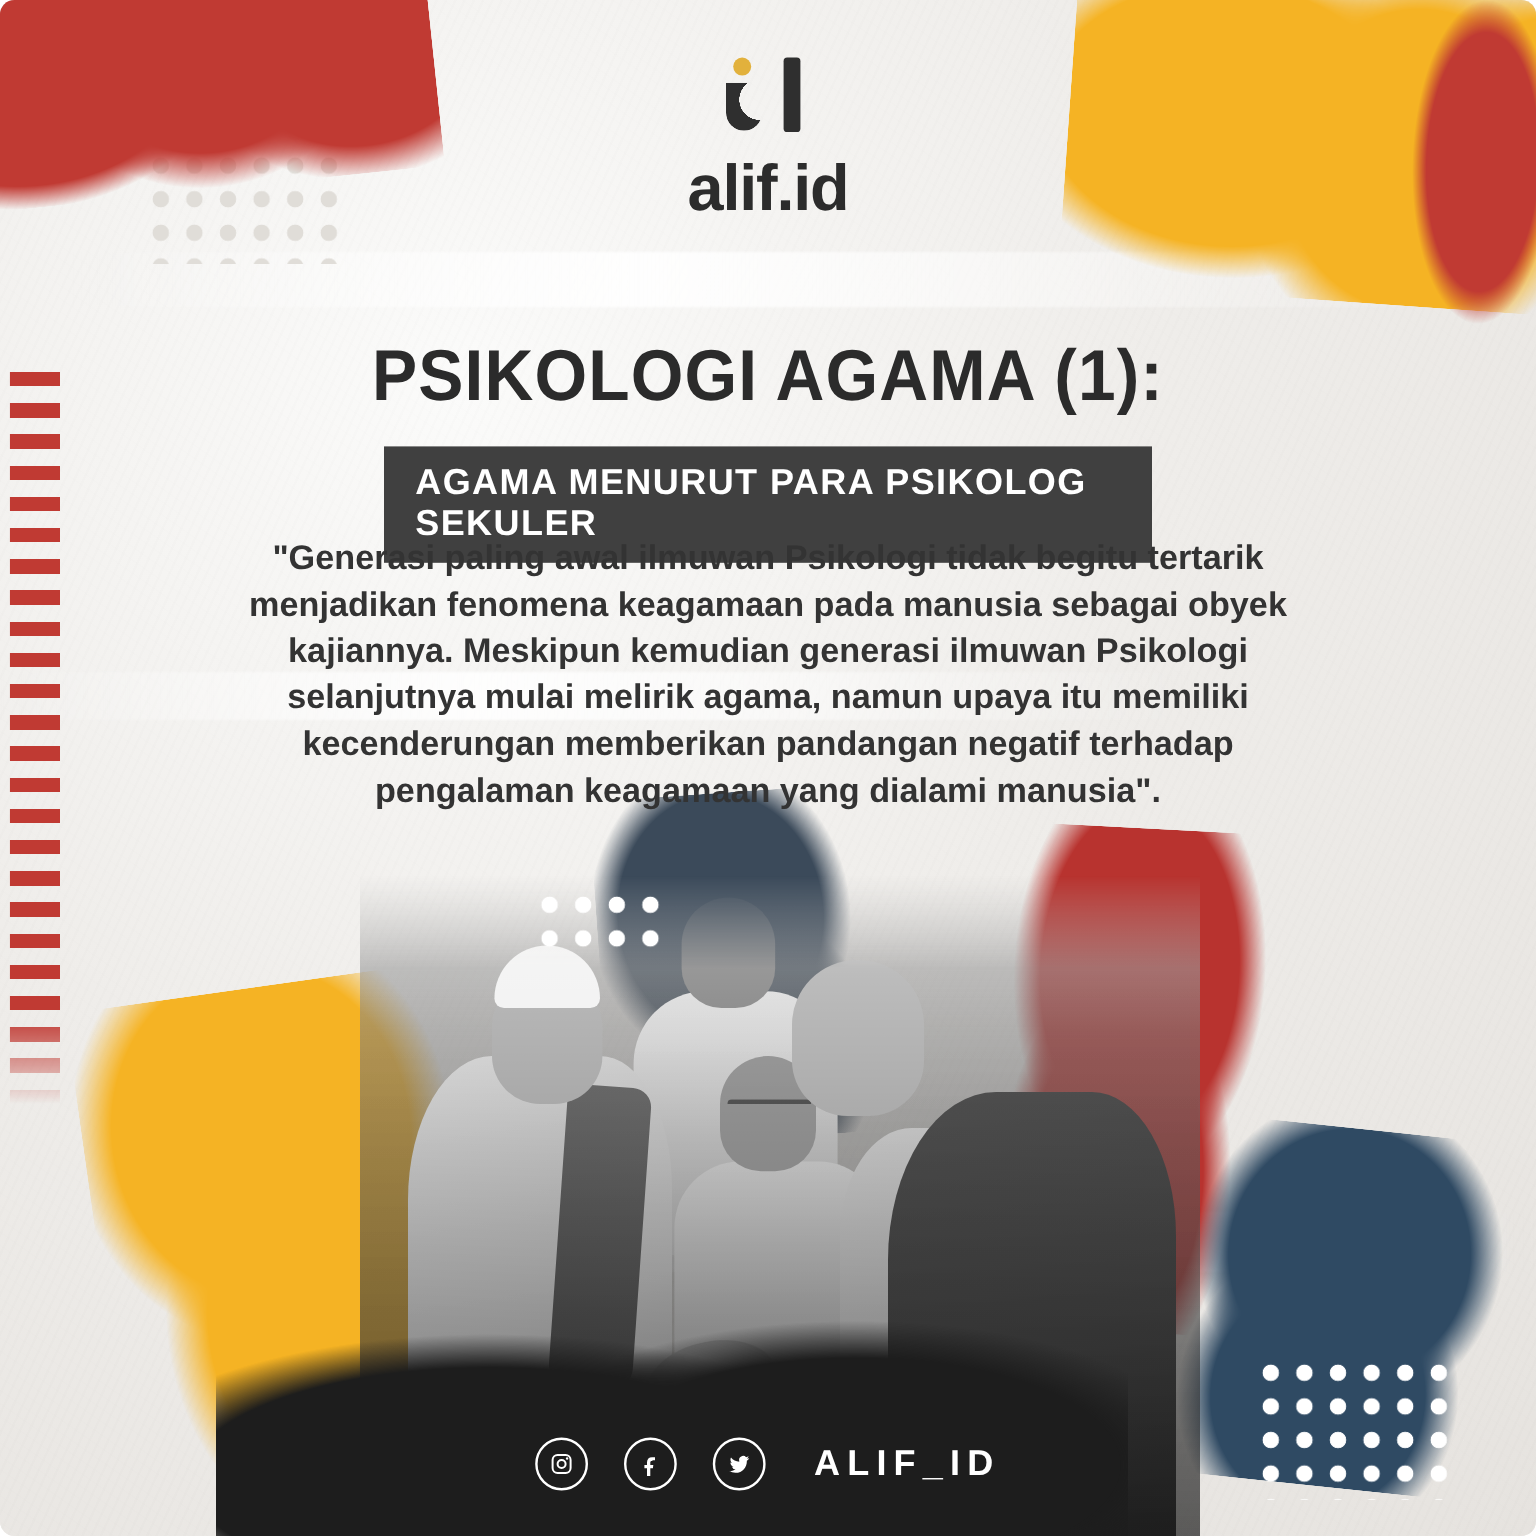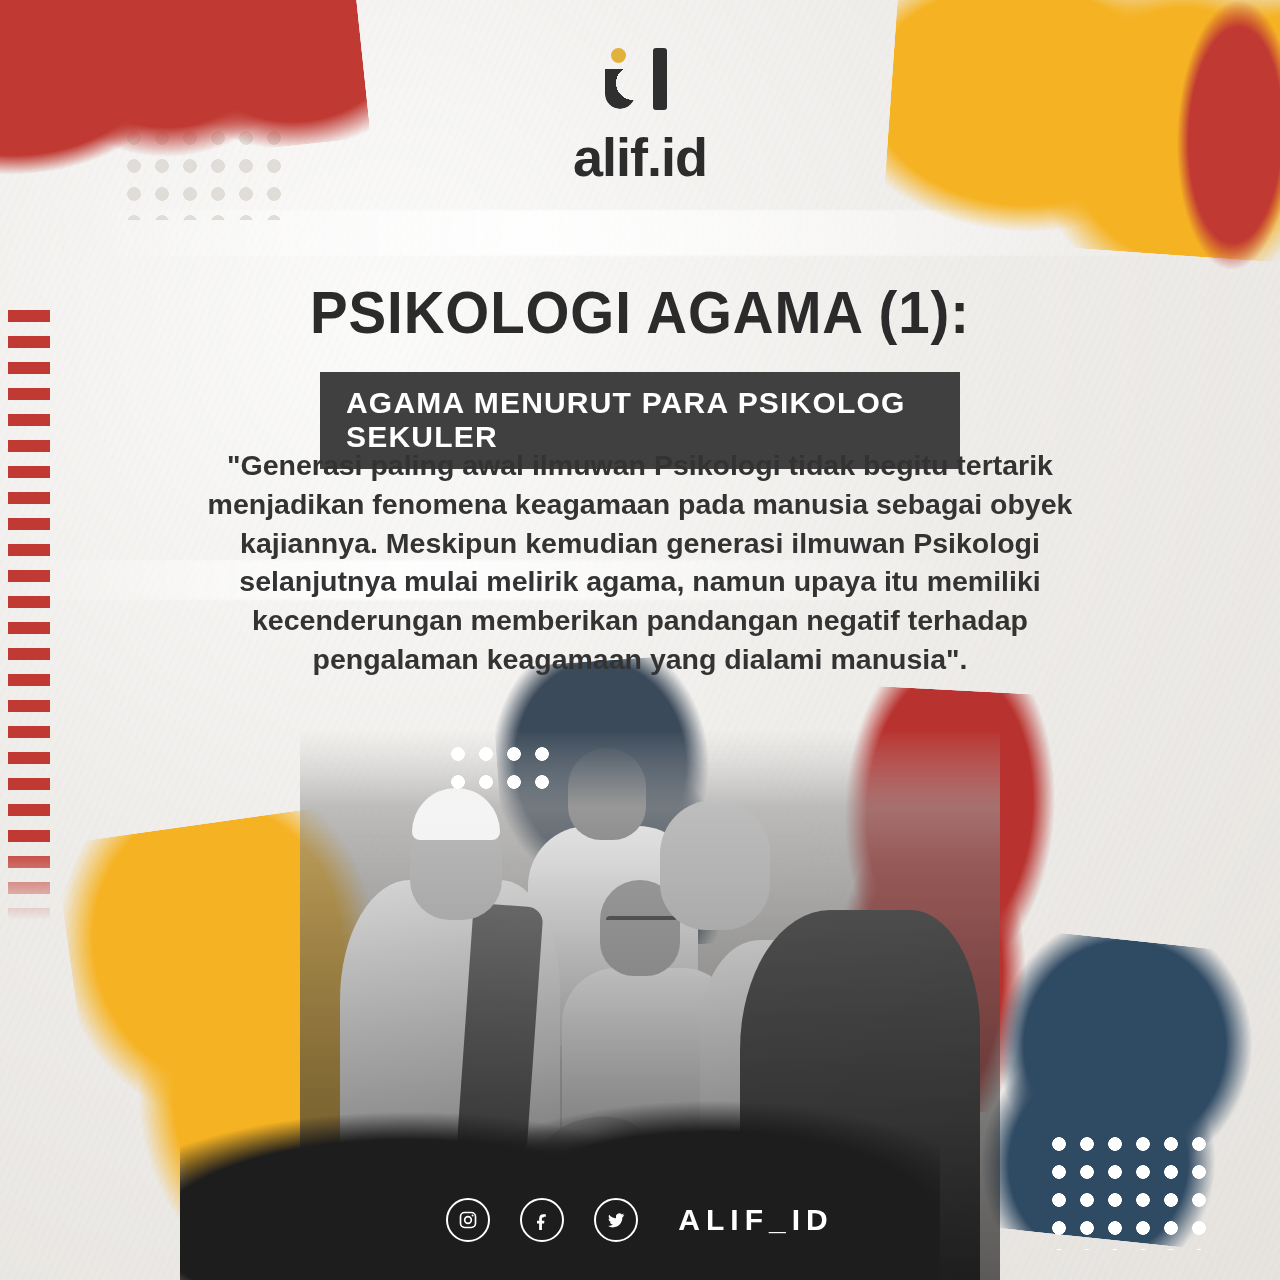--- a/index.html
+++ b/index.html
@@ -7,20 +7,21 @@
     padding: 0;
     background: #ffffff;
   }
   .poster {
     position: relative;
     width: 1280px;
     height: 1280px;
     overflow: hidden;
     background: #f2f0ee;
     font-family: "Liberation Sans", sans-serif;
+    border-radius: 12px;
   }
 
   
   .bg-base {
     position: absolute;
     inset: 0;
     background:
       radial-gradient(circle at 30% 25%, #fbfbfa 0%, #efedea 45%, #e6e3df 100%);
   }
   .bg-noise {

